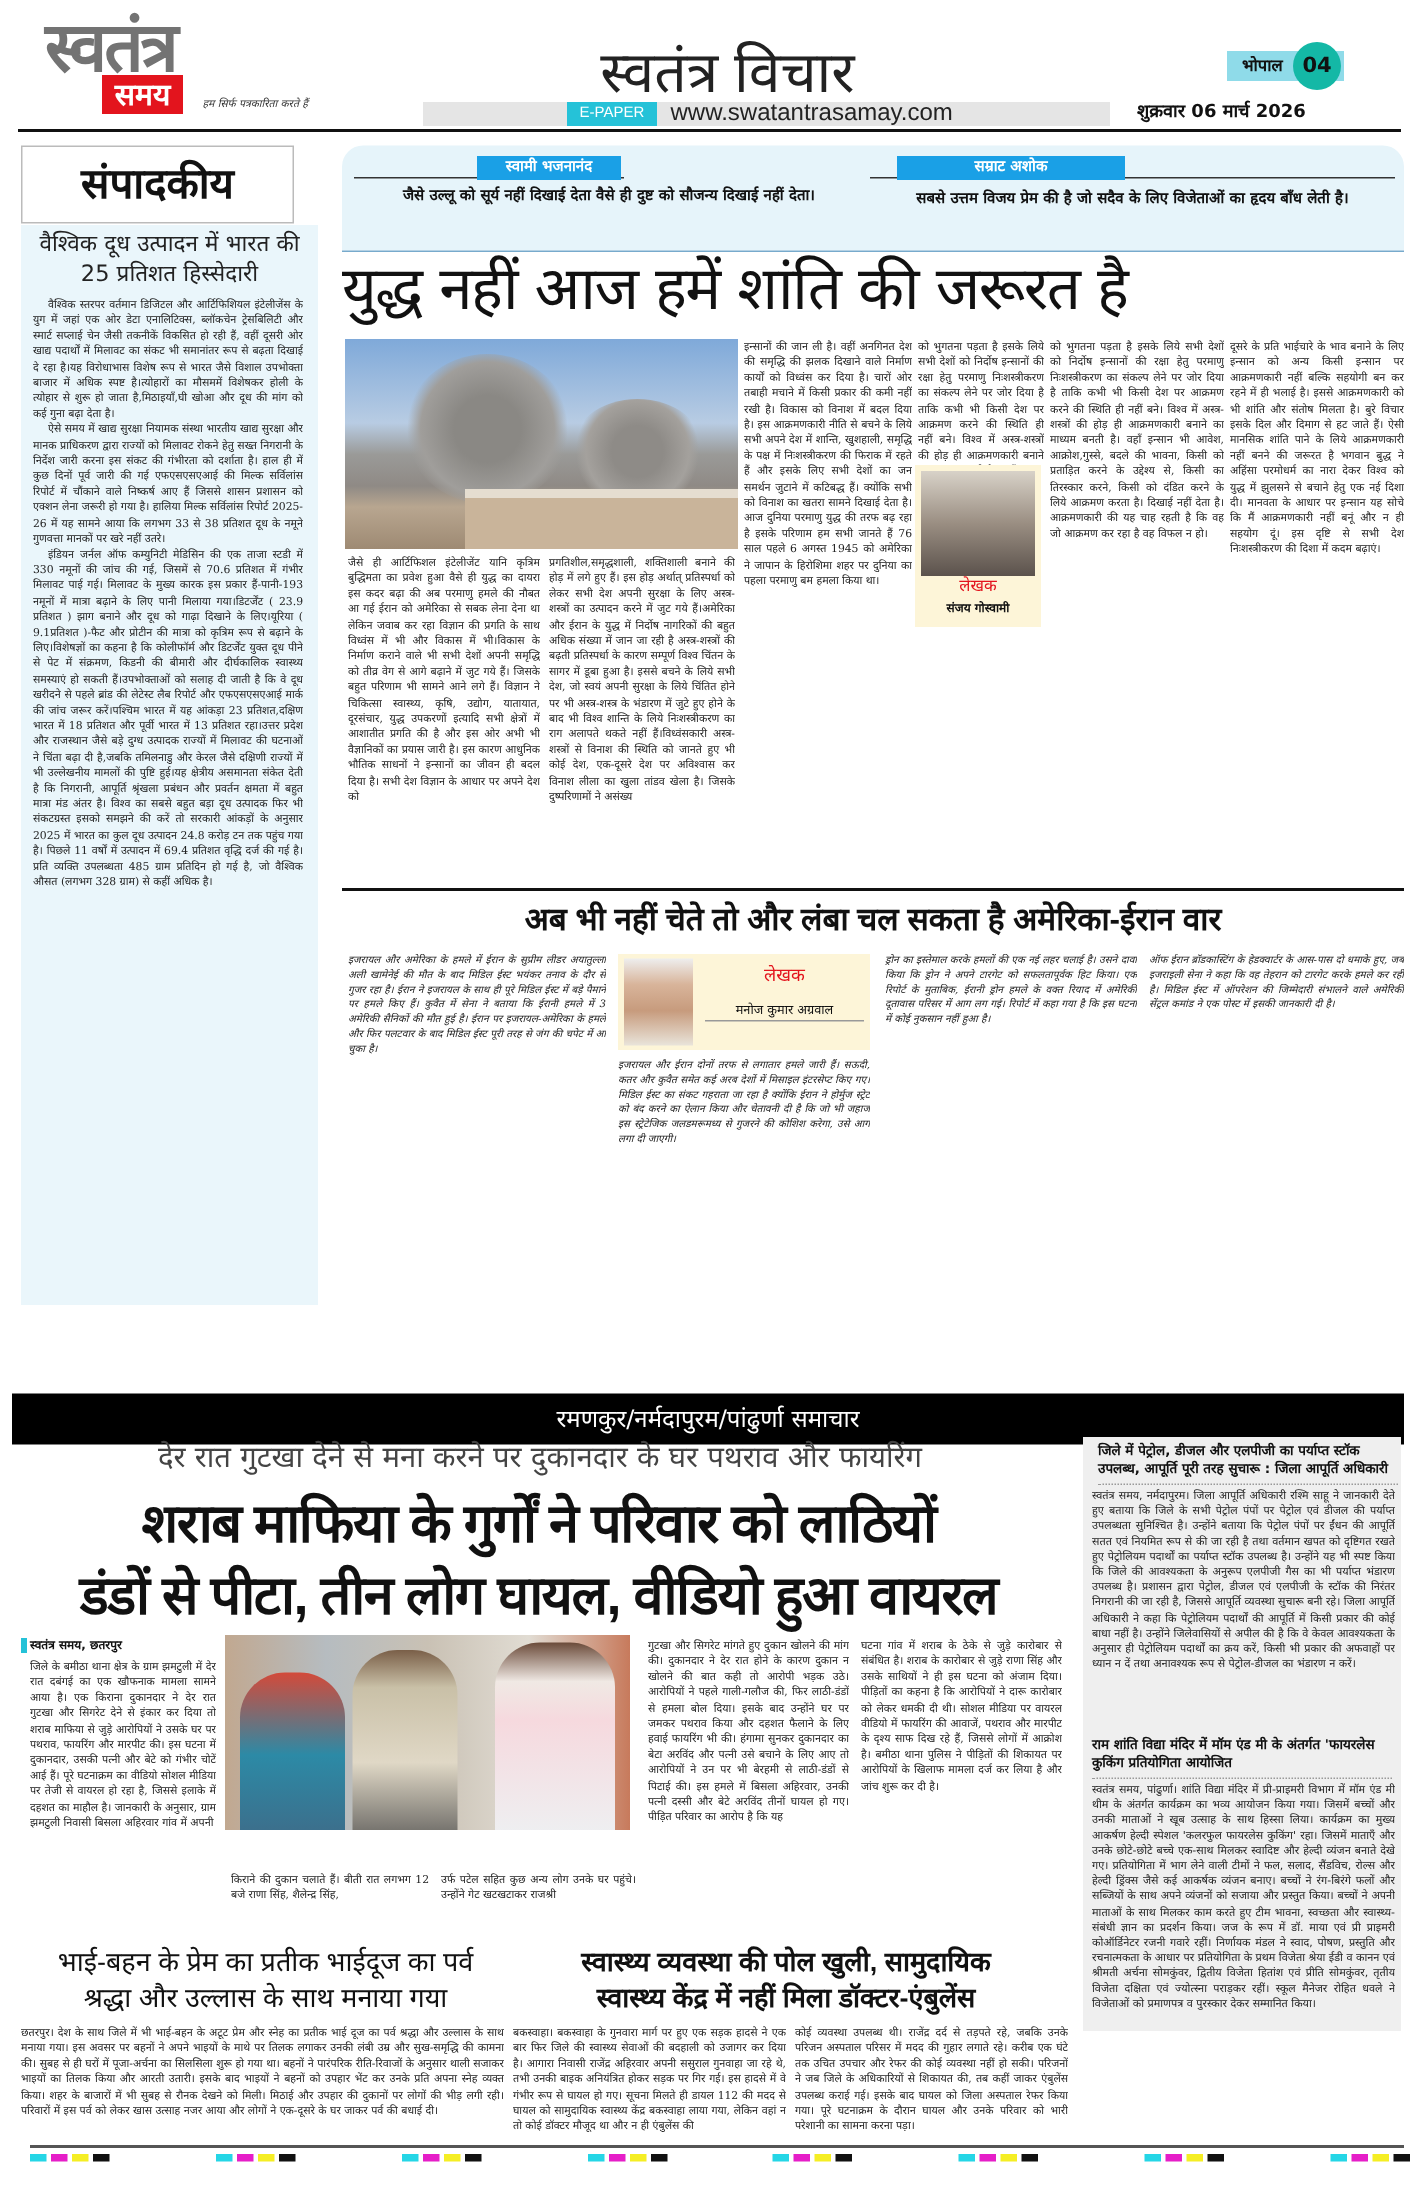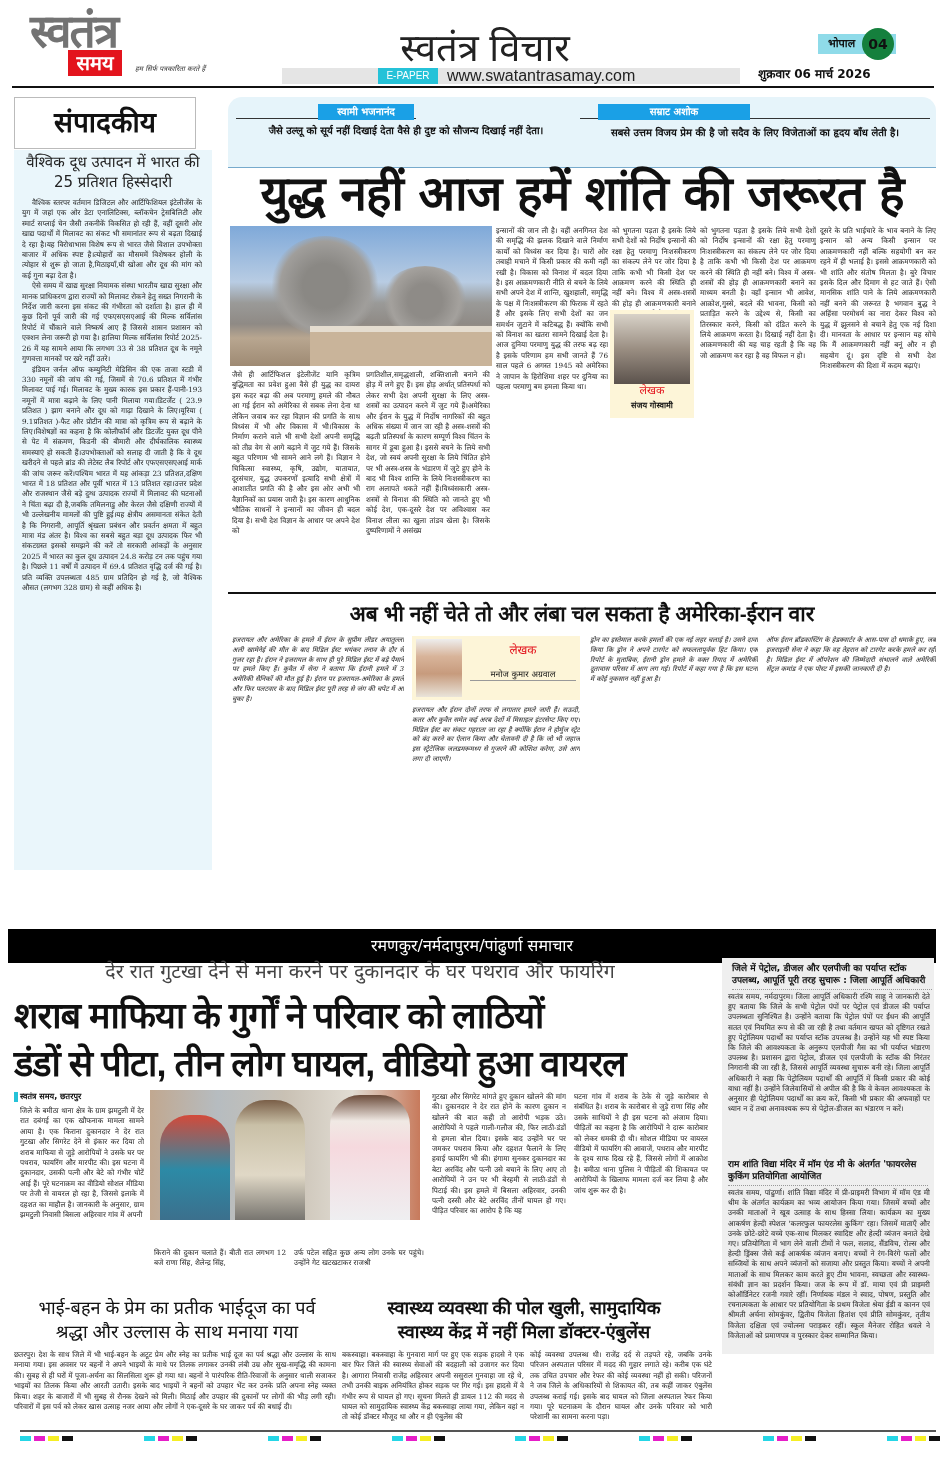--- a/index.html
+++ b/index.html
@@ -10,36 +10,36 @@
 
 .logo-top{left:30px;top:8px;font-size:46px;font-weight:bold;line-height:46px;color:#737373;font-family:"DejaVu Serif",serif;letter-spacing:-2px}
 .logo-bot{left:68px;top:50px;width:54px;height:26px;background:#e3141d;color:#fff;font-size:20px;font-weight:bold;text-align:center;line-height:26px;font-family:"DejaVu Serif",serif}
 .tagline{left:135px;top:64px;font-size:7px;color:#333;font-style:italic}
 .mast-title{left:355px;top:20px;width:260px;text-align:center;font-size:38px;color:#222;font-family:"Liberation Sans",sans-serif}
 .urlbar{left:282px;top:68px;width:458px;height:16px;background:#e5e5e5}
 .epaper{left:378px;top:68px;width:60px;height:16px;background:#25c2d8;color:#fff;font-size:10px;text-align:center;line-height:16px;font-family:"Liberation Sans",sans-serif}
 .url{left:447px;top:68px;font-size:16px;line-height:16px;color:#222;font-family:"Liberation Sans",sans-serif}
 .city-box{left:818px;top:34px;width:78px;height:20px;background:#8fdbe9}
 .city{left:828px;top:35px;font-size:11px;font-weight:bold;line-height:18px}
-.pageno{left:862px;top:28px;width:32px;height:32px;border-radius:50%;background:#15803d;font-size:14px;font-weight:bold;text-align:center;line-height:32px}
+.pageno{left:862px;top:28px;width:32px;height:32px;border-radius:50%;background:#14b8a6;font-size:14px;font-weight:bold;text-align:center;line-height:32px}
 .date{left:758px;top:66px;width:160px;text-align:left;font-size:12px;font-weight:bold;line-height:16px}
 .mast-rule{left:12px;top:86px;width:922px;height:2px;background:#111}
 .ed-title{left:14px;top:101px;width:182px;text-align:center;font-size:28px;font-weight:bold;line-height:44px;font-family:"DejaVu Serif",serif}
 .ed-frame{left:14px;top:97px;width:182px;height:52px;border:1px solid #bbb}
 .left-col{left:14px;top:150px;width:198px;height:720px;background:#eaf6fb}
 .left-head{left:18px;top:152px;width:190px;text-align:center;font-size:15px;line-height:20px;color:#222}
 .left-text{left:22px;top:198px;width:180px;height:670px}
 
 .quote-bar{left:228px;top:97px;width:708px;height:70px;background:#e6f4fa;border-radius:14px 14px 0 0}
 .q-name{height:16px;background:#1aa0e6;color:#fff;font-size:10px;font-weight:bold;text-align:center;line-height:16px}
 .q-line{height:1px;background:#333}
 .q-text{font-size:10px;line-height:13px;text-align:center;color:#111;font-weight:bold}
 .quote-rule{left:228px;top:167px;width:708px;height:1px;background:#7ac}
 
-.main-head{left:228px;top:168px;width:708px;text-align:center;font-size:48px;font-weight:bold;line-height:50px;font-family:"DejaVu Serif",serif;letter-spacing:-1px}
+.main-head{left:228px;top:168px;width:708px;font-size:40px;font-weight:normal;line-height:50px;font-family:"DejaVu Serif",serif;letter-spacing:-1px}
 .photo1{left:230px;top:226px;width:262px;height:140px;background:linear-gradient(180deg,#7fa9d9 0%,#b8cce3 40%,#9a9a98 55%,#8f8a85 70%,#b8a690 80%,#9e8a73 100%);overflow:hidden}
 .smoke1{left:40px;top:10px;width:110px;height:100px;border-radius:50%;background:radial-gradient(circle,#8a8884 30%,#a09e9b 60%,rgba(160,158,155,0) 72%)}
 .smoke2{left:150px;top:40px;width:90px;height:70px;border-radius:50%;background:radial-gradient(circle,#8e8b87 30%,#a4a19d 60%,rgba(164,161,157,0) 72%)}
 .building{left:80px;top:100px;width:182px;height:40px;background:#c9b49a;border-top:6px solid #e5ddd0}
 .col-text{height:215px}
 
 .auth1-box{left:610px;top:310px;width:84px;height:108px;background:#fdf5d8}
 .auth1-photo{left:614px;top:314px;width:76px;height:70px;background:linear-gradient(180deg,#d8d2c8,#9a8e82 50%,#5b524c)}
 .auth1-role{left:614px;top:384px;width:76px;text-align:center;font-size:11px;color:#e3141d;line-height:14px}
 .auth1-name{left:614px;top:400px;width:76px;text-align:center;font-size:8px;font-weight:bold;line-height:12px}
@@ -47,21 +47,21 @@
 .sec-rule{left:228px;top:592px;width:708px;height:2px;background:#111}
 .sec-head{left:228px;top:598px;width:708px;text-align:center;font-size:21px;font-weight:bold;line-height:32px;font-family:"Liberation Sans",sans-serif}
 .auth2-box{left:412px;top:636px;width:168px;height:64px;background:#fdf5d8}
 .auth2-photo{left:416px;top:639px;width:46px;height:58px;background:linear-gradient(180deg,#eee 0%,#d8b49a 30%,#c79b7d 60%,#e9e4da 100%)}
 .auth2-role{left:470px;top:642px;width:106px;text-align:center;font-size:12px;color:#e3141d;line-height:16px}
 .auth2-name{left:470px;top:668px;width:106px;text-align:center;font-size:8.5px;line-height:12px;border-bottom:1px solid #999}
 .ital{font-style:italic;font-size:6.8px;line-height:9.8px}
 
 .band{left:8px;top:929px;width:928px;height:34px;background:#000;color:#fff;text-align:center;font-size:16px;line-height:34px}
 .kicker2{left:20px;top:958px;width:680px;text-align:center;font-size:19.5px;color:#444;line-height:28px}
-.big-head{left:14px;top:992px;width:690px;font-size:36px;font-weight:bold;line-height:48px;letter-spacing:-1px;font-family:"Liberation Sans",sans-serif}
+.big-head{left:14px;top:992px;width:690px;text-align:center;font-size:36px;font-weight:bold;line-height:48px;letter-spacing:-1px;font-family:"Liberation Sans",sans-serif}
 .byline{left:20px;top:1091px;font-size:8px;font-weight:bold;line-height:12px}
 .byline-mark{left:14px;top:1092px;width:4px;height:10px;background:#25c2d8}
 .photo2{left:150px;top:1090px;width:270px;height:130px;background:linear-gradient(90deg,#c1a890 0%,#b6bcc0 25%,#c9c1b4 50%,#e1dcd3 75%,#c77a5c 100%);overflow:hidden}
 .p2a{left:10px;top:25px;width:70px;height:110px;background:linear-gradient(180deg,#d34a3a,#2c8aa6 50%,#3d6d8a);border-radius:30px 30px 0 0}
 .p2b{left:85px;top:10px;width:70px;height:125px;background:linear-gradient(180deg,#7a5f48 0%,#c9c0a7 20%,#e0d8c6 60%,#6c6a66 100%);border-radius:30px 30px 0 0}
 .p2c{left:180px;top:5px;width:80px;height:130px;background:linear-gradient(180deg,#6b4b3a 0%,#f0e9e4 20%,#f6d9de 40%,#eef0f2 100%);border-radius:30px 30px 0 0}
 .side{left:722px;top:958px;width:212px;height:396px;background:#efefef}
 .side-head{font-size:9px;font-weight:bold;line-height:12px;color:#111;border-bottom:1px dotted #999;padding-bottom:3px}
 .side-text{font-size:7.3px;line-height:10.2px;color:#222;text-align:justify}
 .h3{font-size:18px;line-height:24px;text-align:center;color:#111;font-family:"Liberation Sans",sans-serif}

